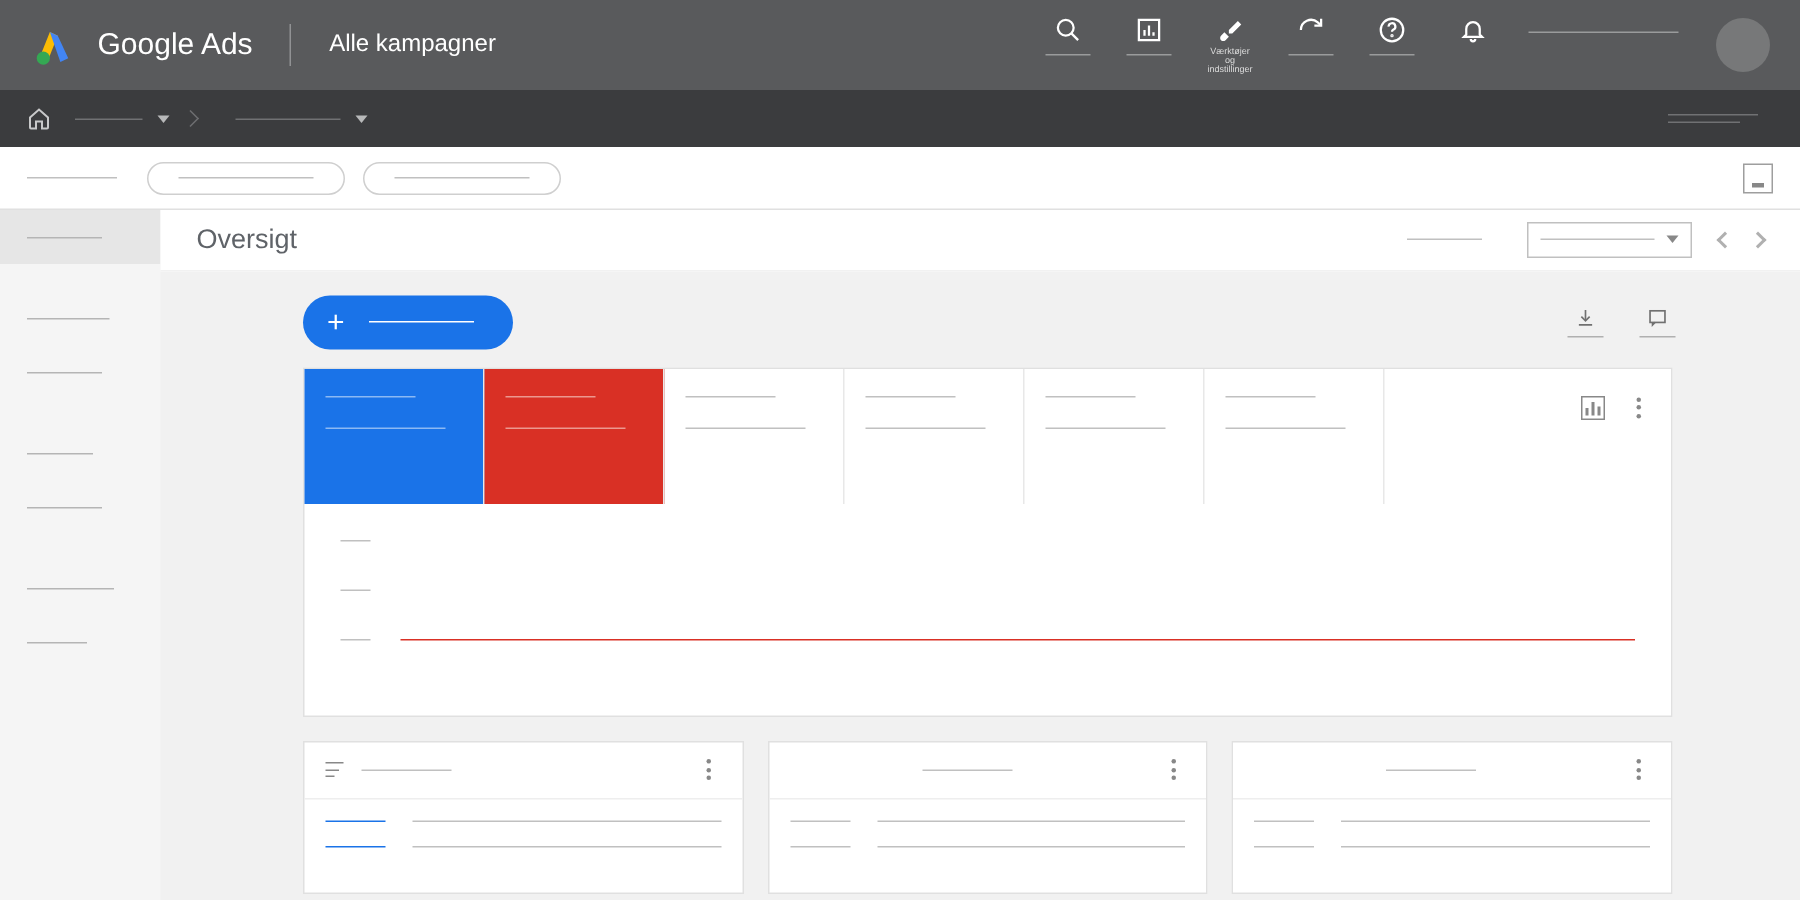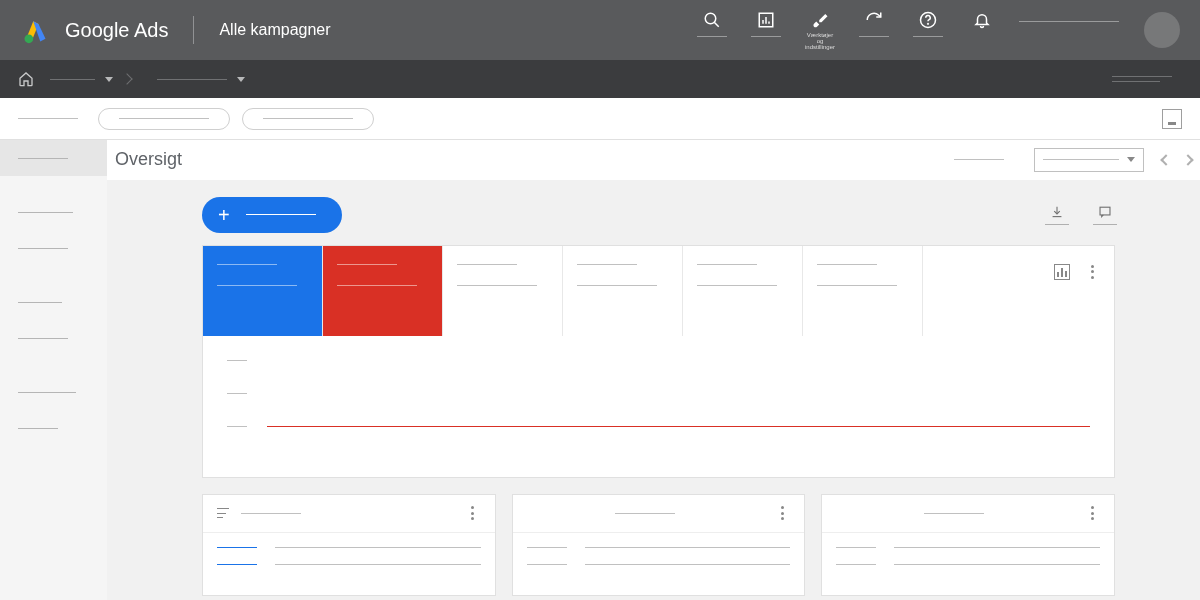--- a/index.html
+++ b/index.html
@@ -36,21 +36,21 @@
 .filter-right { margin-left: auto; width: 20px; height: 20px; border: 1px solid #9e9e9e; display: flex; align-items: flex-end; justify-content: center; padding-bottom: 2px; cursor: pointer;}
 
 .body { display: flex; height: calc(600px - 60px - 38px - 42px); }
 .sidebar { width: 107px; background: #f5f5f5; padding-top: 0; }
 .side-item { height: 36px; display: flex; align-items: center; padding-left: 18px; cursor: pointer; }
 .side-item.active { background: #e6e6e6; }
 .side-line { width: 50px; height: 1px; background: #b5b5b5; }
 .side-gap { height: 18px; }
 
 .main { flex: 1; background: #f1f1f1; display: flex; flex-direction: column; }
-.page-header { height: 42px; background: #fff; display: flex; align-items: center; padding: 0 8px; border-bottom: 1px solid #f1f1f1;}
+.page-header { height: 42px; background: #fff; display: flex; align-items: center; padding: 0 24px; border-bottom: 1px solid #f1f1f1;}
 .page-title { font-size: 18px; color: #5f6368; }
 .ph-spacer { flex: 1; }
 .ph-line { width: 50px; height: 1px; background: #c0c0c0; margin-right: 30px; }
 .date-select { width: 110px; height: 24px; border: 1px solid #c0c0c0; display: flex; align-items: center; padding: 0 8px; cursor: pointer; }
 .date-line { flex: 1; height: 1px; background: #c0c0c0; }
 .date-caret { width: 0; height: 0; border-left: 4px solid transparent; border-right: 4px solid transparent; border-top: 5px solid #888; margin-left: 8px; }
 .pager { display: flex; gap: 14px; margin-left: 18px; }
 .pager-arrow { width: 8px; height: 8px; border-top: 2px solid #b0b0b0; border-right: 2px solid #b0b0b0; cursor: pointer; }
 .pa-left { transform: rotate(-135deg); }
 .pa-right { transform: rotate(45deg); }

